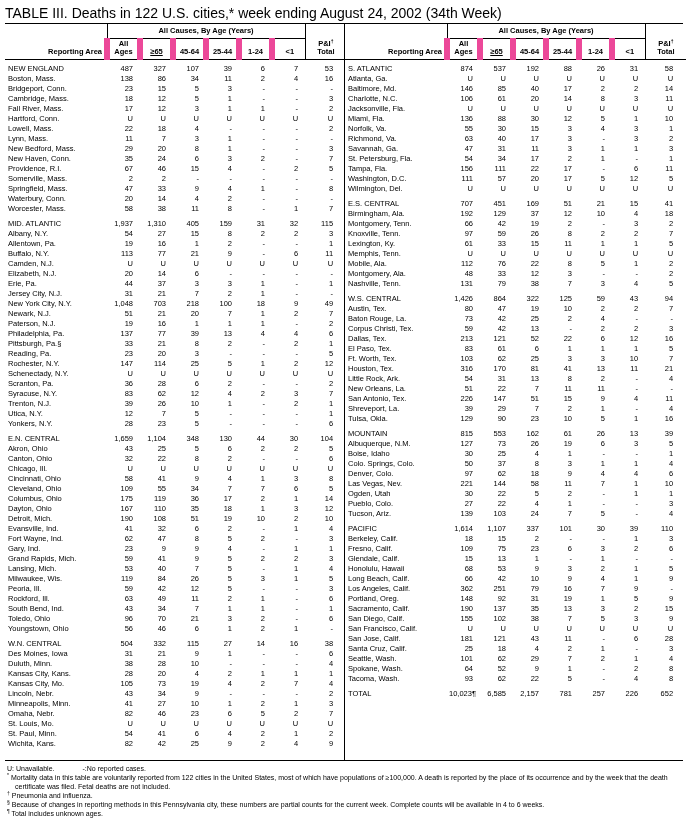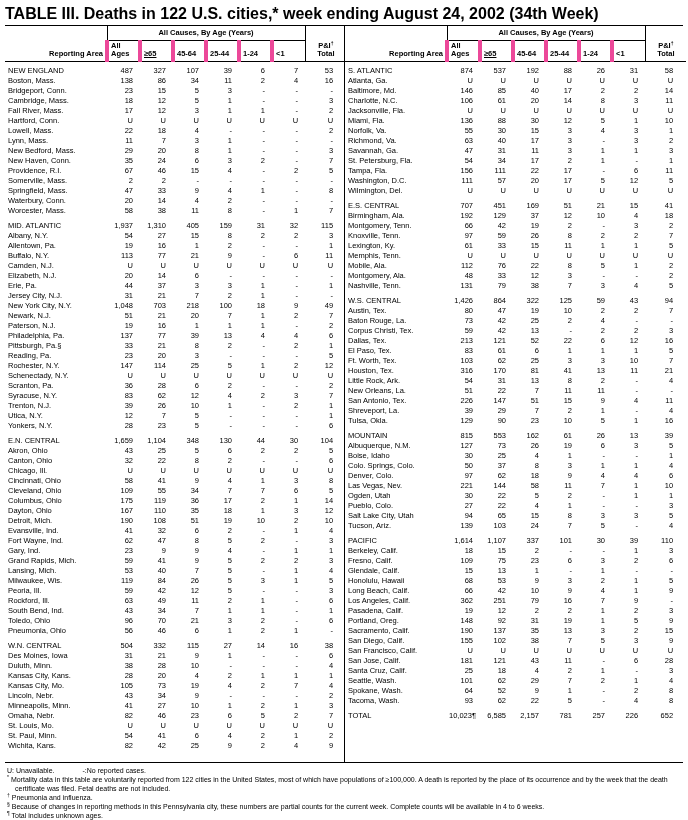--- a/index.html
+++ b/index.html
@@ -1,29 +1,29 @@
 <!DOCTYPE html>
 <html><head>
 <meta charset="utf-8">
 <style>
   html,body{margin:0;padding:0;background:#fff;color:#000;}
   body{width:688px;height:820px;font-family:"Liberation Sans",sans-serif;-webkit-font-smoothing:antialiased;}
   .page{padding:3px 5px 0 5px;}
-  .title{font-size:16px;font-weight:bold;letter-spacing:0;padding:2px 0 2px 0;}
+  .title{font-size:14px;font-weight:normal;letter-spacing:0;padding:2px 0 2px 0;}
   .table-wrap{display:flex;align-items:stretch;border-top:1.5px solid #000;border-bottom:1.5px solid #000;min-height:736px;}
   .half{width:50%;}
   .half.left{border-right:1px solid #000;}
   table{border-collapse:collapse;width:100%;table-layout:fixed;}
   col.c-ra{width:102px;}
   col.c-num{width:33px;}
   col.c-pi{width:41px;}
   thead th{font-size:7.5px;font-weight:bold;vertical-align:bottom;padding:1px 2px 2px 2px;line-height:8.5px;}
   th.spanner{text-align:center;border-left:1px solid #000;border-right:1px solid #000;border-bottom:1px solid #000;padding-top:3px;}
   tr.hrow2 th{border-bottom:1px solid #000;}
-  th.age{border-left:4px solid #ec4899;text-align:left;}
+  th.age{border-left:6px solid #ec4899;text-align:center;}
   th.pi{border-left:1px solid #000;text-align:center;}
   th.ra{text-align:right;padding-left:3px;}
   th.blank{border:none;}
   sup{font-size:5px;vertical-align:super;line-height:0;}
   .geq{text-decoration:underline;}
   tbody td{font-size:7.5px;height:10px;line-height:10px;padding:0 2px;white-space:nowrap;overflow:hidden;}
   td.ra{text-align:left;padding-left:3px;}
   td.num{text-align:right;padding-right:7px;}
   td.pi{padding-right:13px;}
   tr.gap td{height:5px;line-height:5px;}
@@ -623,21 +623,21 @@
               <td class="ra">Toledo, Ohio</td>
               <td class="num">96</td>
               <td class="num">70</td>
               <td class="num">21</td>
               <td class="num">3</td>
               <td class="num">2</td>
               <td class="num">-</td>
               <td class="num pi">6</td>
             </tr>
             <tr>
-              <td class="ra">Pneumonia, Ohio</td>
+              <td class="ra">Youngstown, Ohio</td>
               <td class="num">56</td>
               <td class="num">46</td>
               <td class="num">6</td>
               <td class="num">1</td>
               <td class="num">2</td>
               <td class="num">1</td>
               <td class="num pi">-</td>
             </tr>
             <tr class="gap">
               <td colspan="8"></td>
@@ -1222,30 +1222,20 @@
               <td class="ra">Pueblo, Colo.</td>
               <td class="num">27</td>
               <td class="num">22</td>
               <td class="num">4</td>
               <td class="num">1</td>
               <td class="num">-</td>
               <td class="num">-</td>
               <td class="num pi">3</td>
             </tr>
             <tr>
-              <td class="ra">Salt Lake City, Utah</td>
-              <td class="num">94</td>
-              <td class="num">65</td>
-              <td class="num">15</td>
-              <td class="num">8</td>
-              <td class="num">3</td>
-              <td class="num">3</td>
-              <td class="num pi">5</td>
-            </tr>
-            <tr>
               <td class="ra">Tucson, Ariz.</td>
               <td class="num">139</td>
               <td class="num">103</td>
               <td class="num">24</td>
               <td class="num">7</td>
               <td class="num">5</td>
               <td class="num">-</td>
               <td class="num pi">4</td>
             </tr>
             <tr class="gap">
@@ -1313,30 +1303,20 @@
             </tr>
             <tr>
               <td class="ra">Los Angeles, Calif.</td>
               <td class="num">362</td>
               <td class="num">251</td>
               <td class="num">79</td>
               <td class="num">16</td>
               <td class="num">7</td>
               <td class="num">9</td>
               <td class="num pi">-</td>
-            </tr>
-            <tr>
-              <td class="ra">Pasadena, Calif.</td>
-              <td class="num">19</td>
-              <td class="num">12</td>
-              <td class="num">2</td>
-              <td class="num">2</td>
-              <td class="num">1</td>
-              <td class="num">2</td>
-              <td class="num pi">3</td>
             </tr>
             <tr>
               <td class="ra">Portland, Oreg.</td>
               <td class="num">148</td>
               <td class="num">92</td>
               <td class="num">31</td>
               <td class="num">19</td>
               <td class="num">1</td>
               <td class="num">5</td>
               <td class="num pi">9</td>

